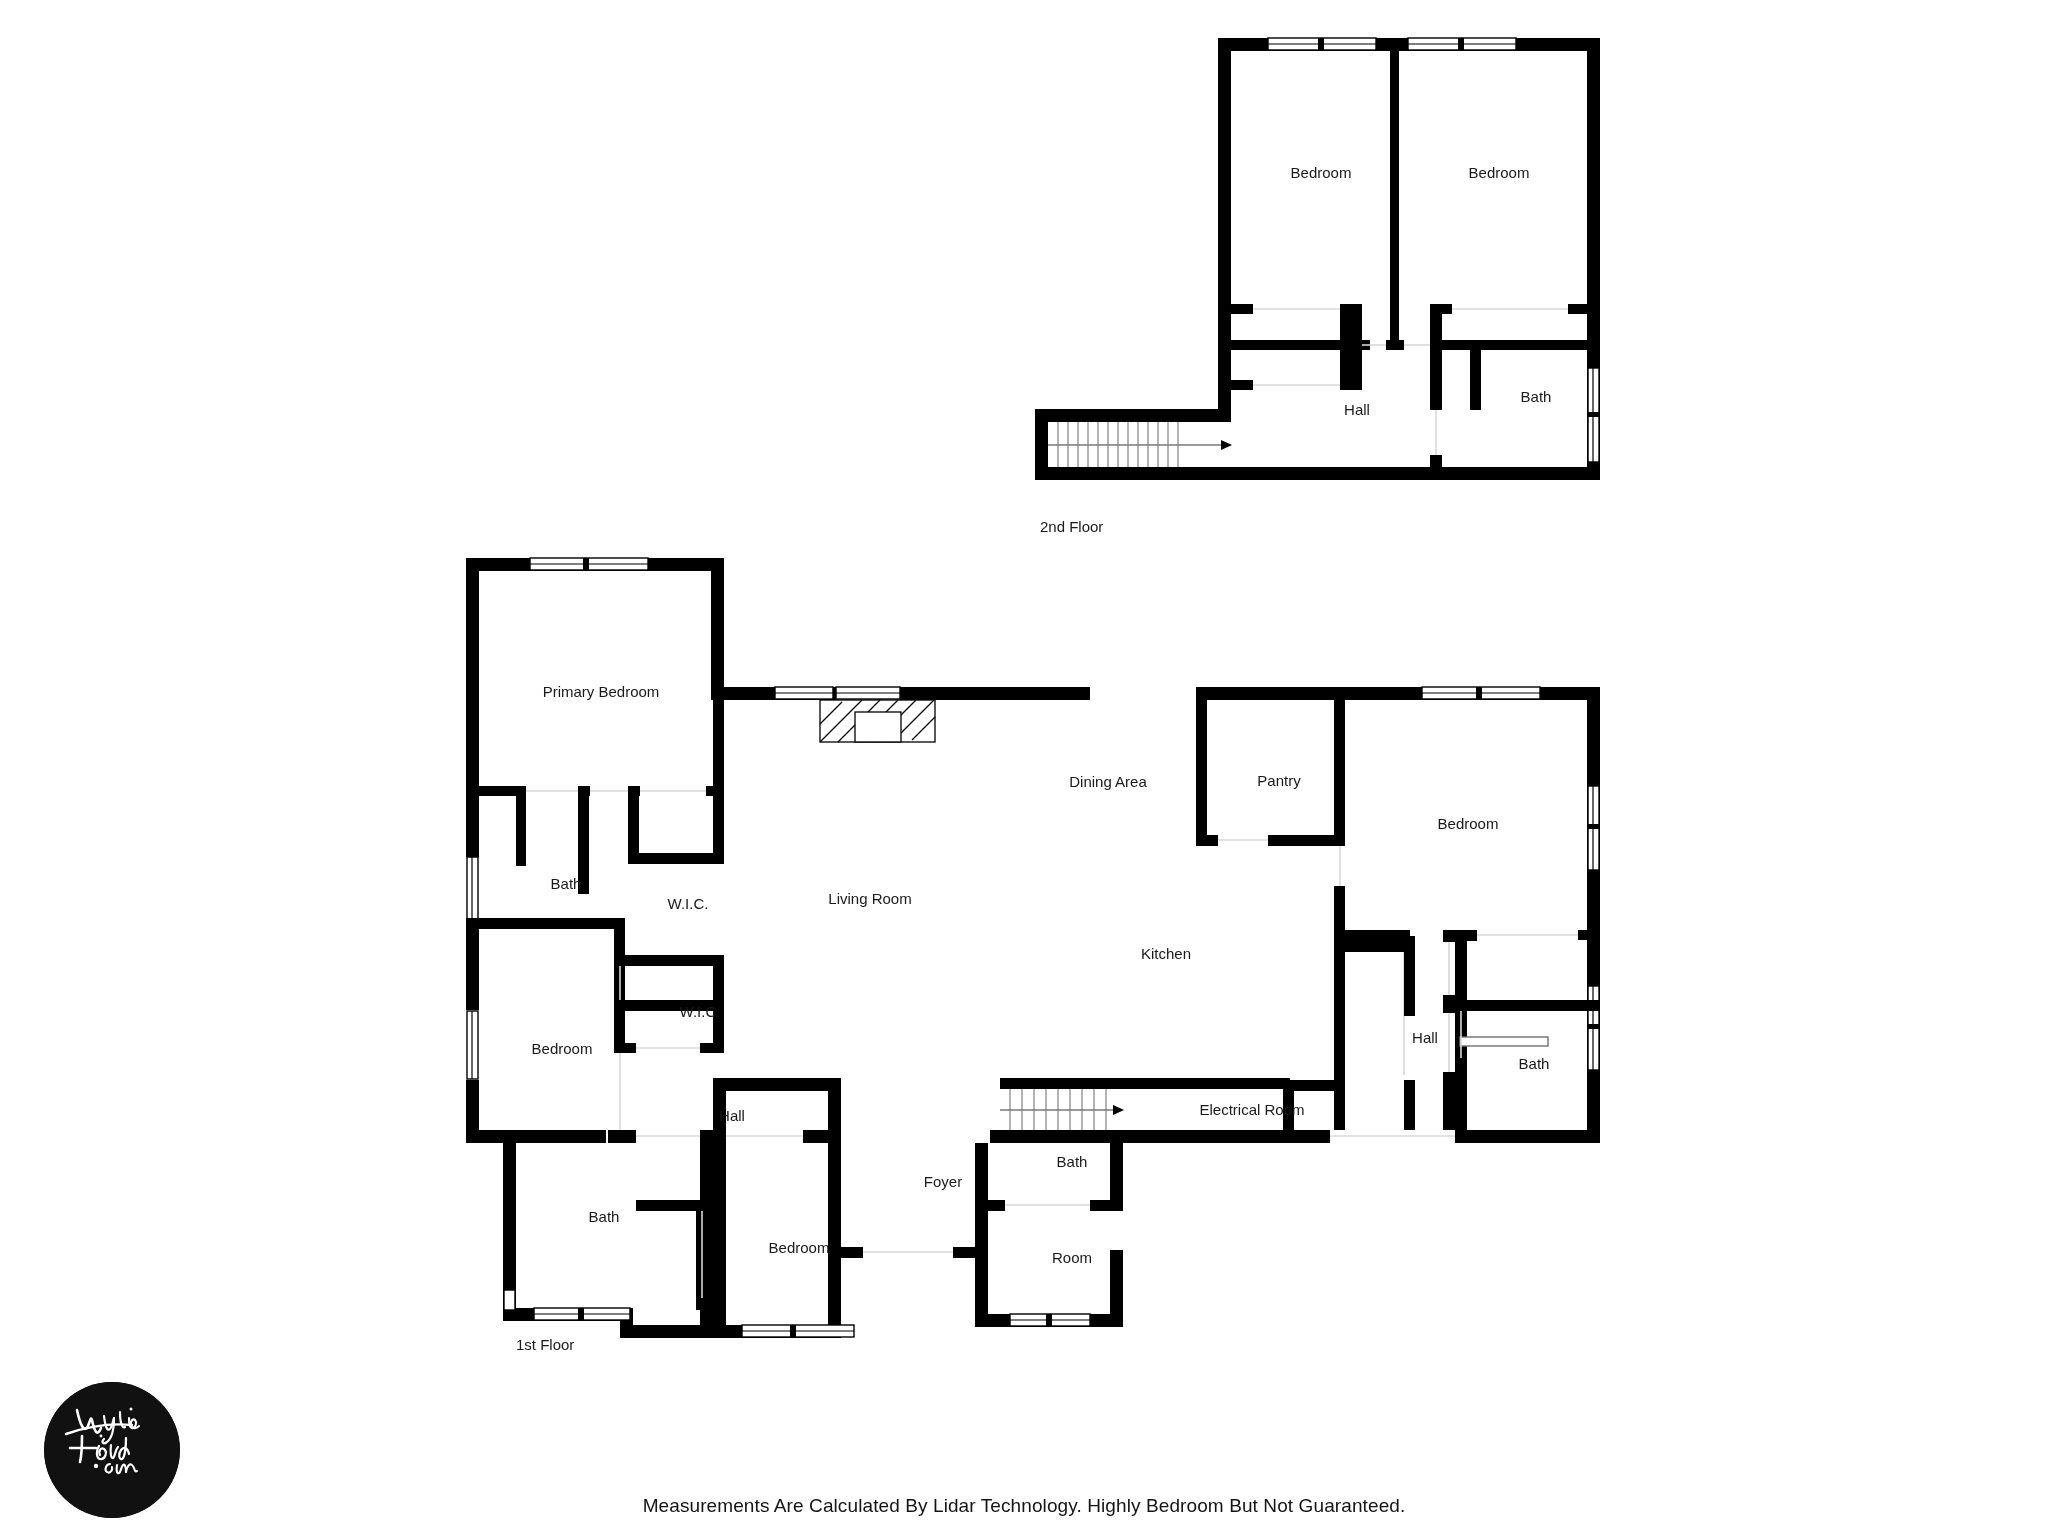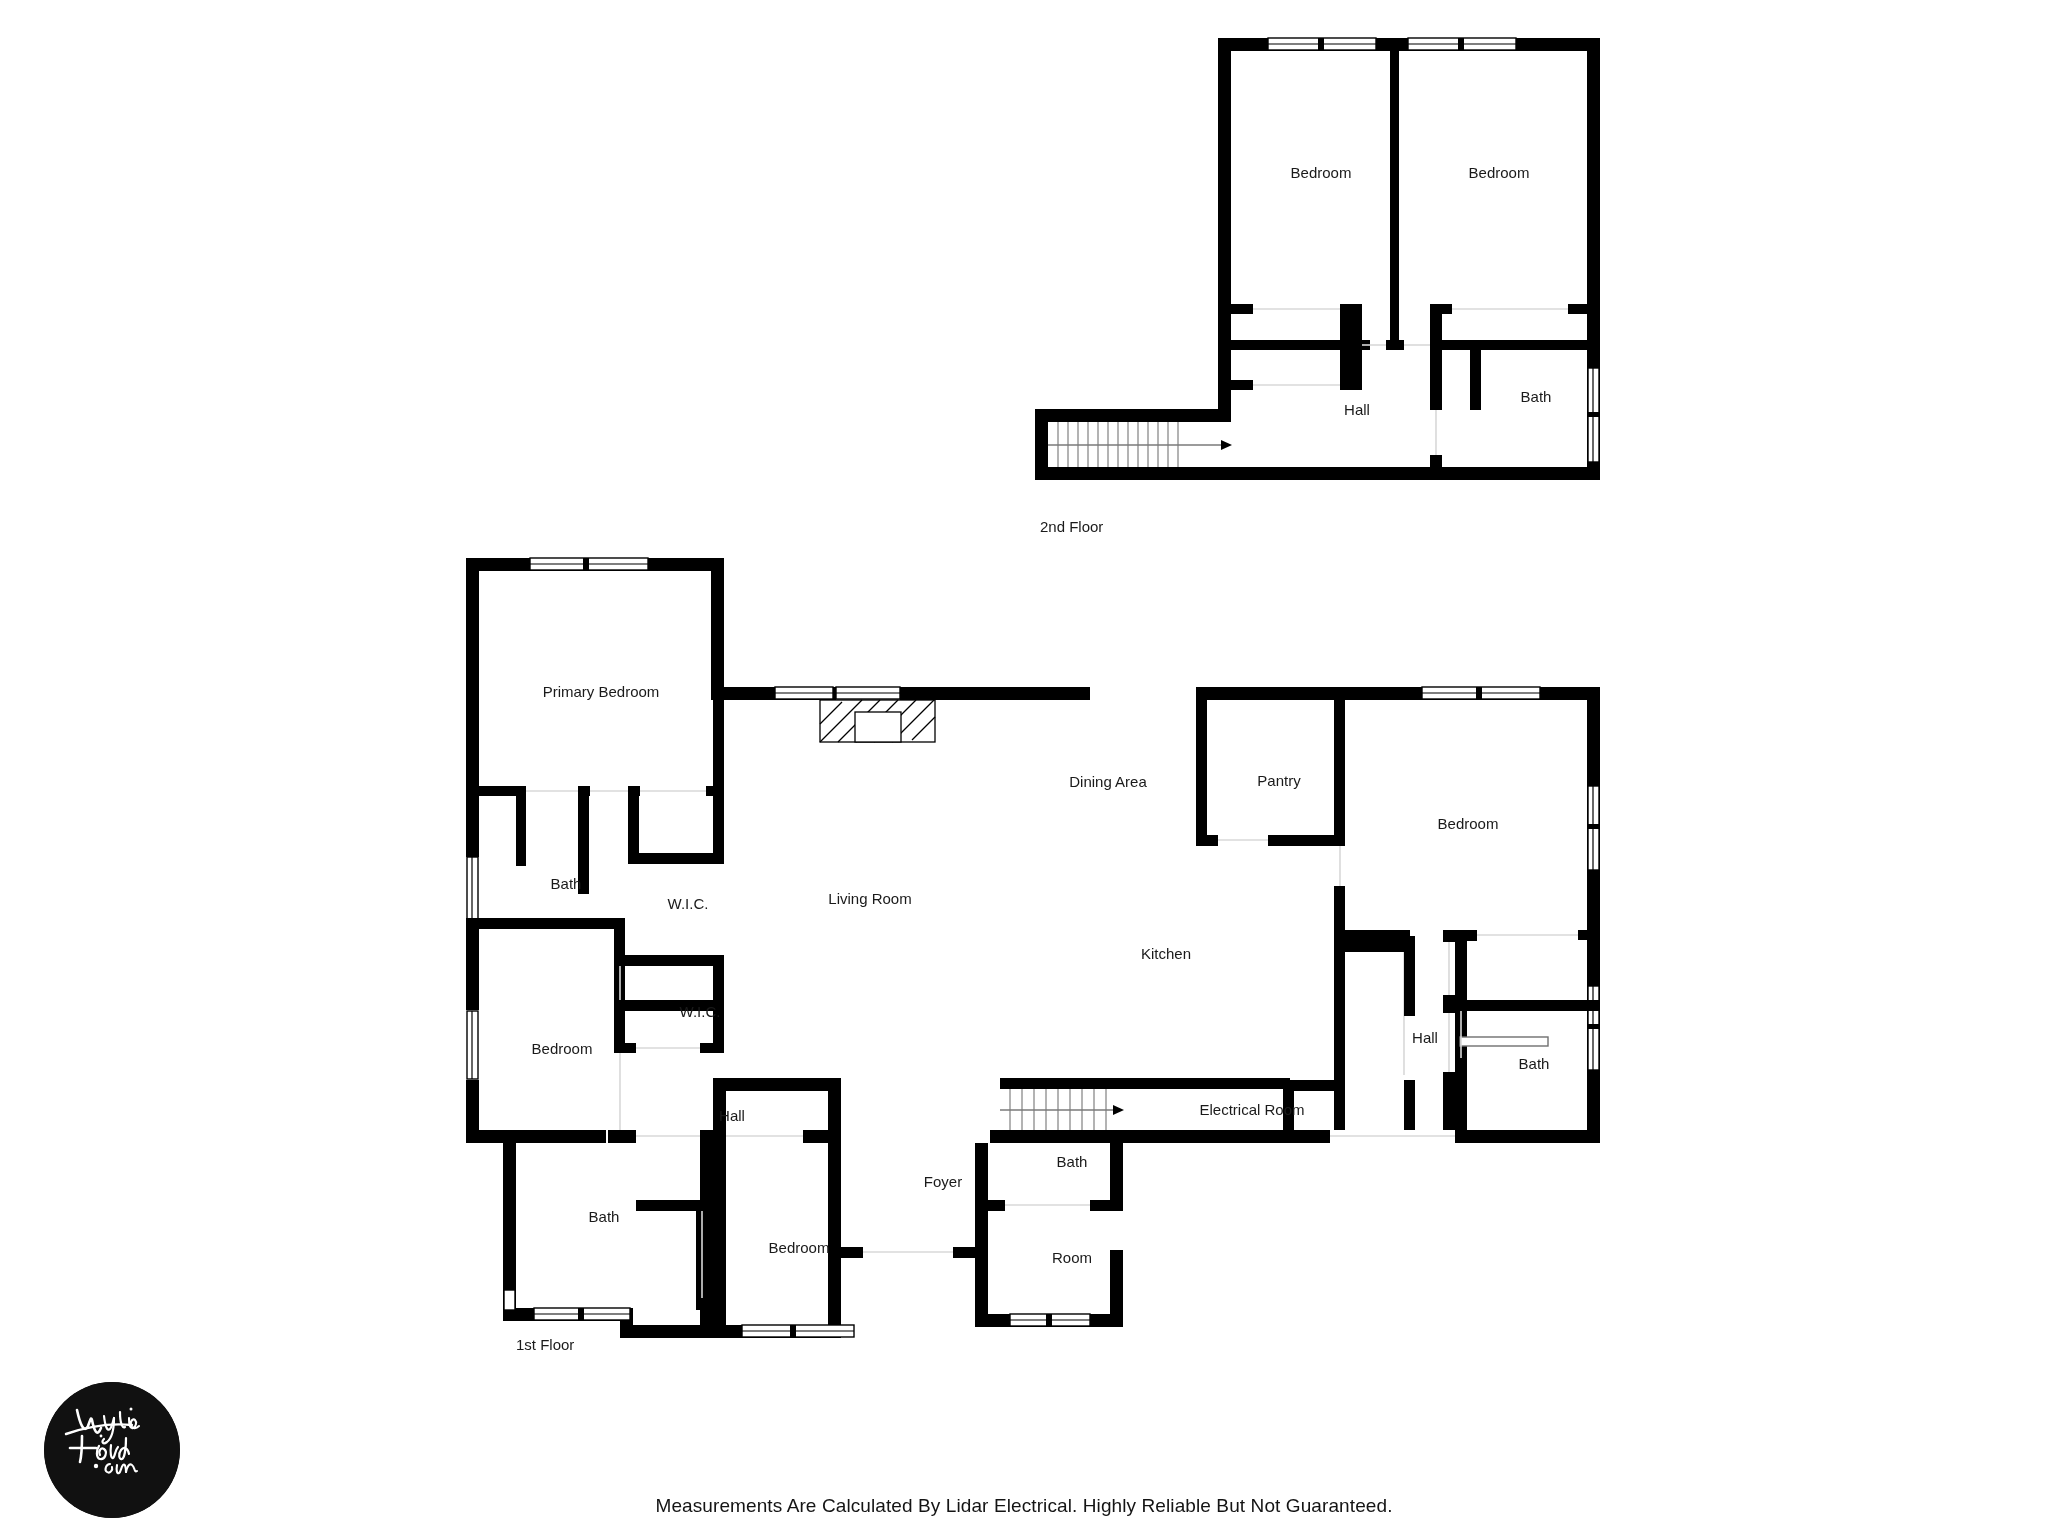--- a/index.html
+++ b/index.html
@@ -418,13 +418,13 @@
       <circle cx="57" cy="54" r="1.4" fill="#ffffff" stroke="none"></circle>
 
       <circle cx="52" cy="84" r="2.2" fill="#ffffff" stroke="none"></circle>
       <path d="M66 82 C62 82, 60 88, 63 90 C66 92, 69 88, 68 85" stroke-width="2.1"></path>
       <path d="M73 83 C72 89, 73 92, 75 91 C77 90, 77 85, 79 83 C81 81, 82 86, 82 90" stroke-width="2.1"></path>
       <path d="M82 90 C83 85, 85 81, 88 83 C91 85, 90 91, 93 89" stroke-width="2.1"></path>
     </g>
   </svg>
 </div>
 
-<div id="footer-note">Measurements Are Calculated By Lidar Electrical. Highly Reliable But Not Guaranteed.</div>
+<div id="footer-note">Measurements Are Calculated By Lidar Technology. Highly Bedroom But Not Guaranteed.</div>
 
 </body></html>

